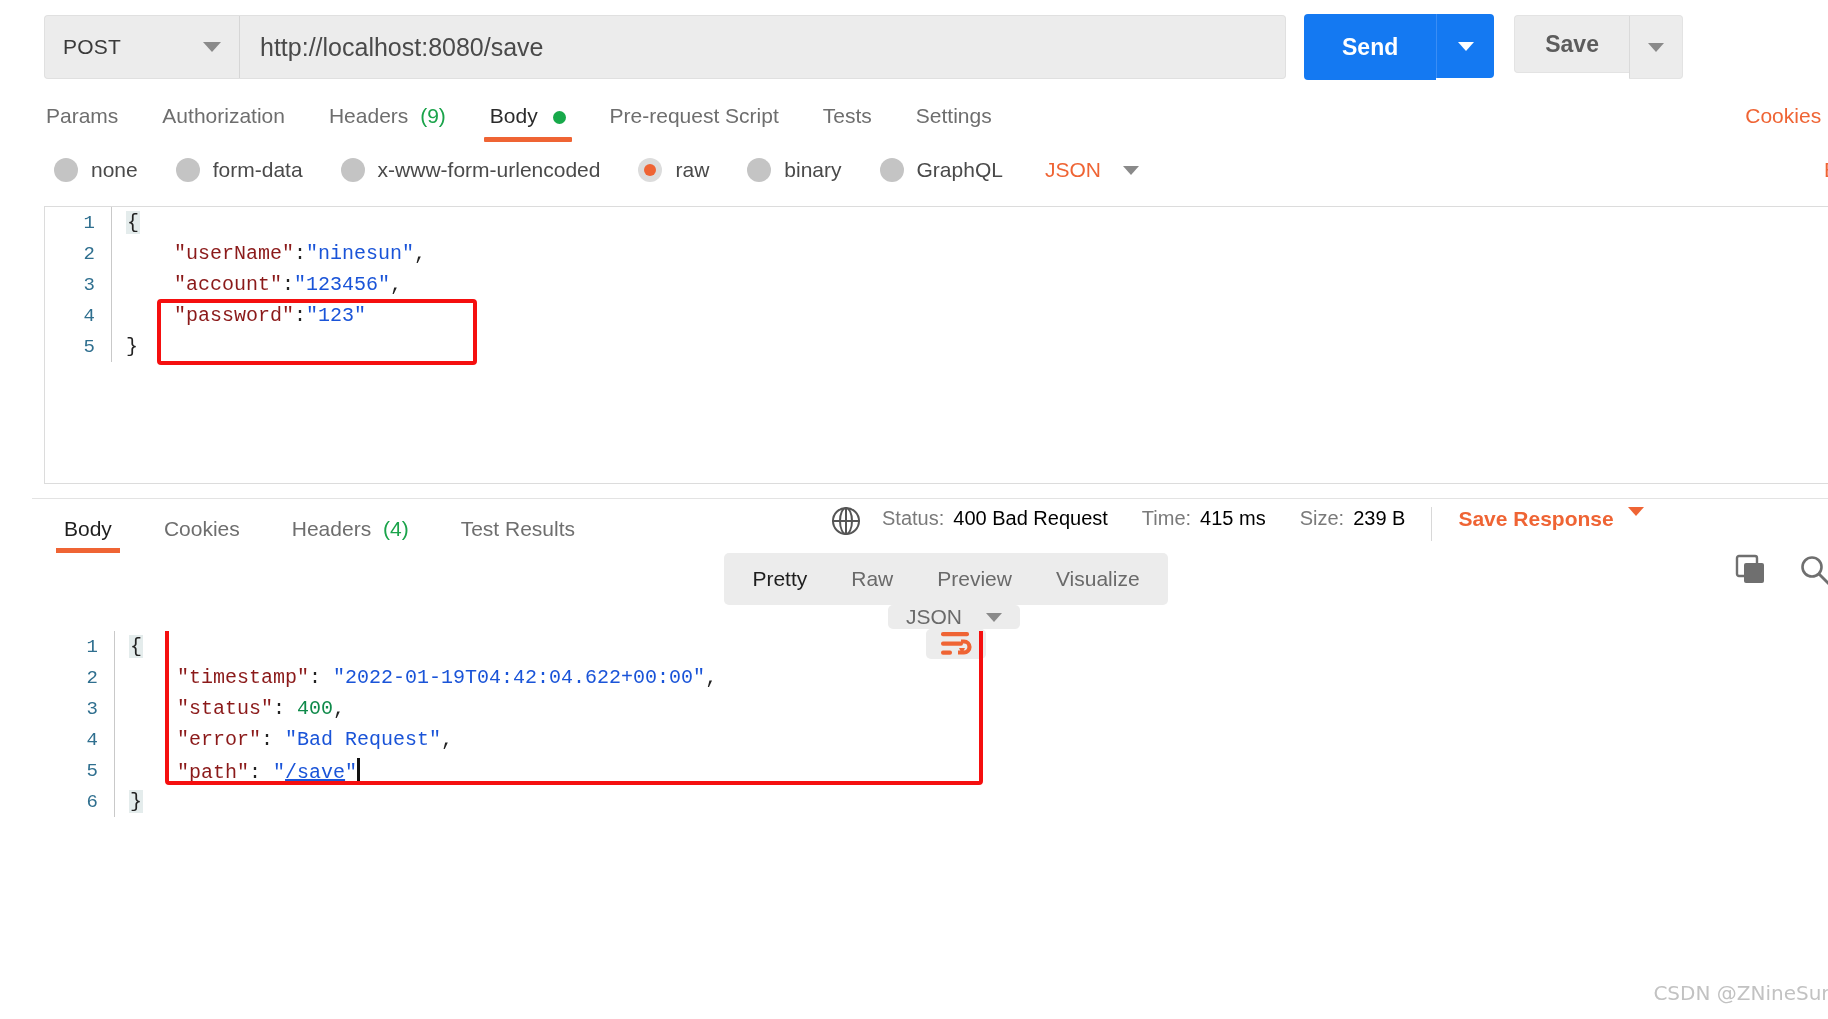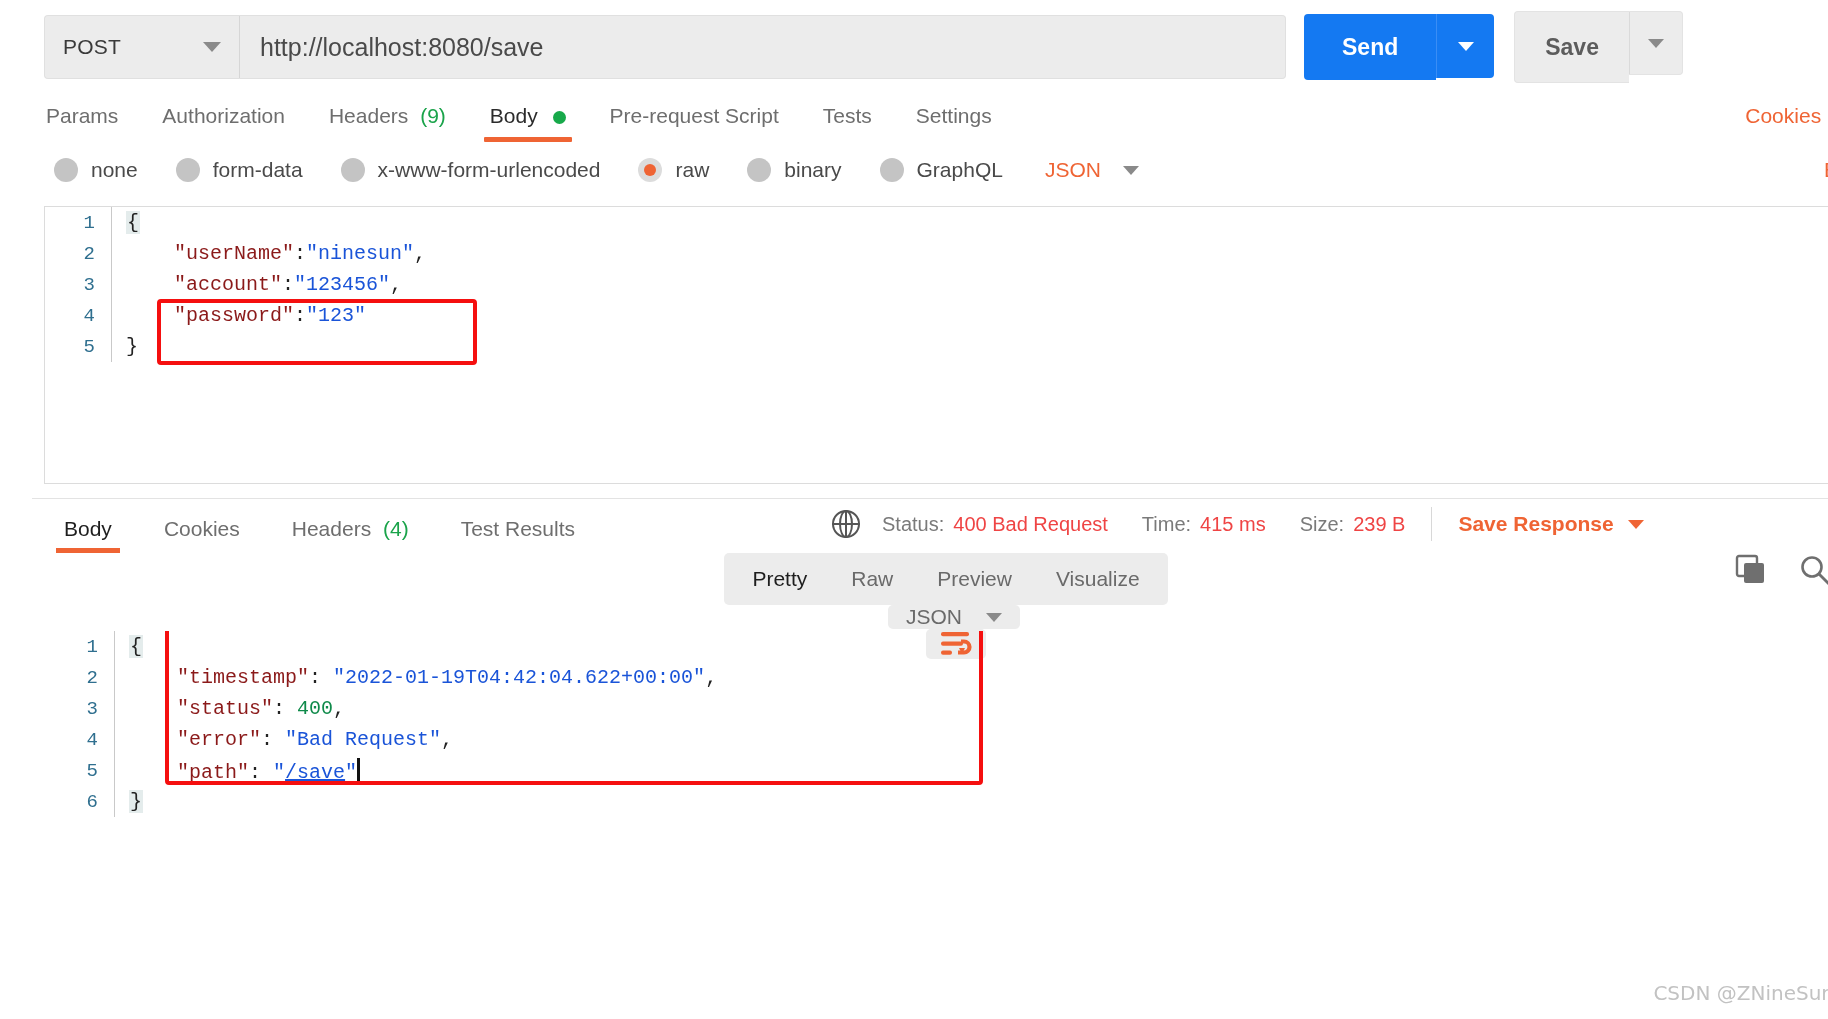--- a/index.html
+++ b/index.html
@@ -38,21 +38,21 @@
   }
   .send-caret-btn {
     background:#1479f2; height:64px; width:58px; border-radius:0 4px 4px 0;
     display:flex; align-items:center; justify-content:center;
     border-left:1px solid #3a8df5; cursor:pointer;
   }
   .send-caret-btn .caret { border-top-color:#ffffff; }
   .save-group { display:flex; margin-left:20px; }
   .save-btn {
     background:#ececec; color:#5c5c5c; font-size:23px; font-weight:bold;
-    height:72px; display:flex; align-items:center; padding:0 30px;
+    height:58px; display:flex; align-items:center; padding:0 30px;
     border-radius:4px 0 0 4px; border:1px solid #e3e3e3; border-right:none; cursor:pointer;
   }
   .save-caret-btn {
     background:#ececec; height:64px; width:54px; border-radius:0 4px 4px 0;
     display:flex; align-items:center; justify-content:center;
     border:1px solid #e3e3e3; border-left:1px solid #dadada; cursor:pointer;
   }
 
   
   .req-tabs { display:flex; align-items:flex-end; height:58px; padding-left:14px; position:relative; }
@@ -110,33 +110,33 @@
   .resp-sep { height:1px; background:#e3e3e3; margin-top:14px; }
   .resp-tabs { display:flex; align-items:flex-end; height:54px; padding-left:6px; position:relative; }
   .resp-tab {
     font-size:21px; color:#6e6e6e; padding:0 0 12px 0; margin:0 26px; position:relative; cursor:pointer; white-space:nowrap;
   }
   .resp-tab.active { color:#1e1e1e; }
   .resp-tab.active::after {
     content:""; position:absolute; left:-8px; right:-8px; bottom:0; height:5px; background:#ef6434;
   }
   .status-strip {
-    position:absolute; left:800px; bottom:12px; display:flex; align-items:center; gap:0;
+    position:absolute; left:800px; bottom:12px; display:flex; gap:0;
     font-size:20px; color:#7a7a7a; white-space:nowrap;
   }
   .globe { width:28px;height:28px;border:2px solid #555;border-radius:50%;
            position:relative; margin-right:22px; flex:none; }
   .globe::before { content:""; position:absolute; left:50%; top:-2px; width:2px; height:28px;
                    background:#555; transform:translateX(-50%); }
   .globe::after { content:""; position:absolute; left:-2px; top:50%; width:28px; height:2px;
                   background:#555; transform:translateY(-50%); }
   .globe .ell { position:absolute; left:50%; top:-2px; width:14px; height:28px;
                 border:2px solid #555; border-radius:50%; transform:translateX(-50%); }
   .st-key { margin-right:9px; }
-  .st-val { color:#ef4444; margin-right:34px; }
+  .st-val { color:#000000; margin-right:34px; }
   .vsep { width:1px; height:34px; background:#d8d8d8; margin:0 26px; }
   .save-resp { color:#ef6434; font-size:21px; font-weight:bold; cursor:pointer; }
 
   
   .resp-toolbar { display:flex; align-items:center; height:72px; padding-left:0; position:relative;flex-direction:column; }
   .seg { display:flex; align-items:center; background:#ececec; border-radius:5px; height:52px; padding:0 6px; }
   .seg-item { font-size:21px; color:#6a6a6a; padding:0 22px; line-height:52px; cursor:pointer; }
   .seg-item.active { color:#1e1e1e; }
   .fmt-box {
     display:flex; align-items:center; justify-content:space-between;

